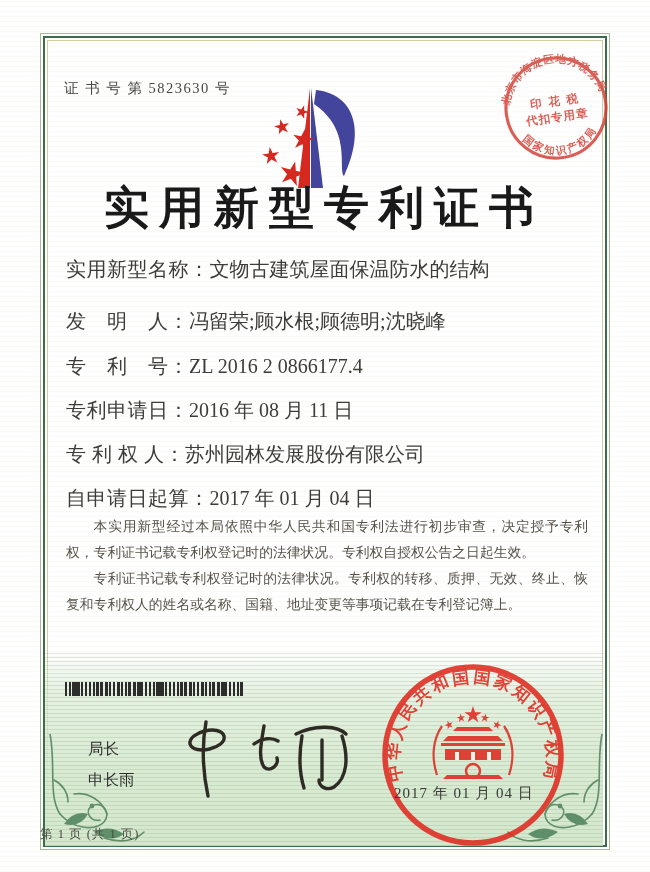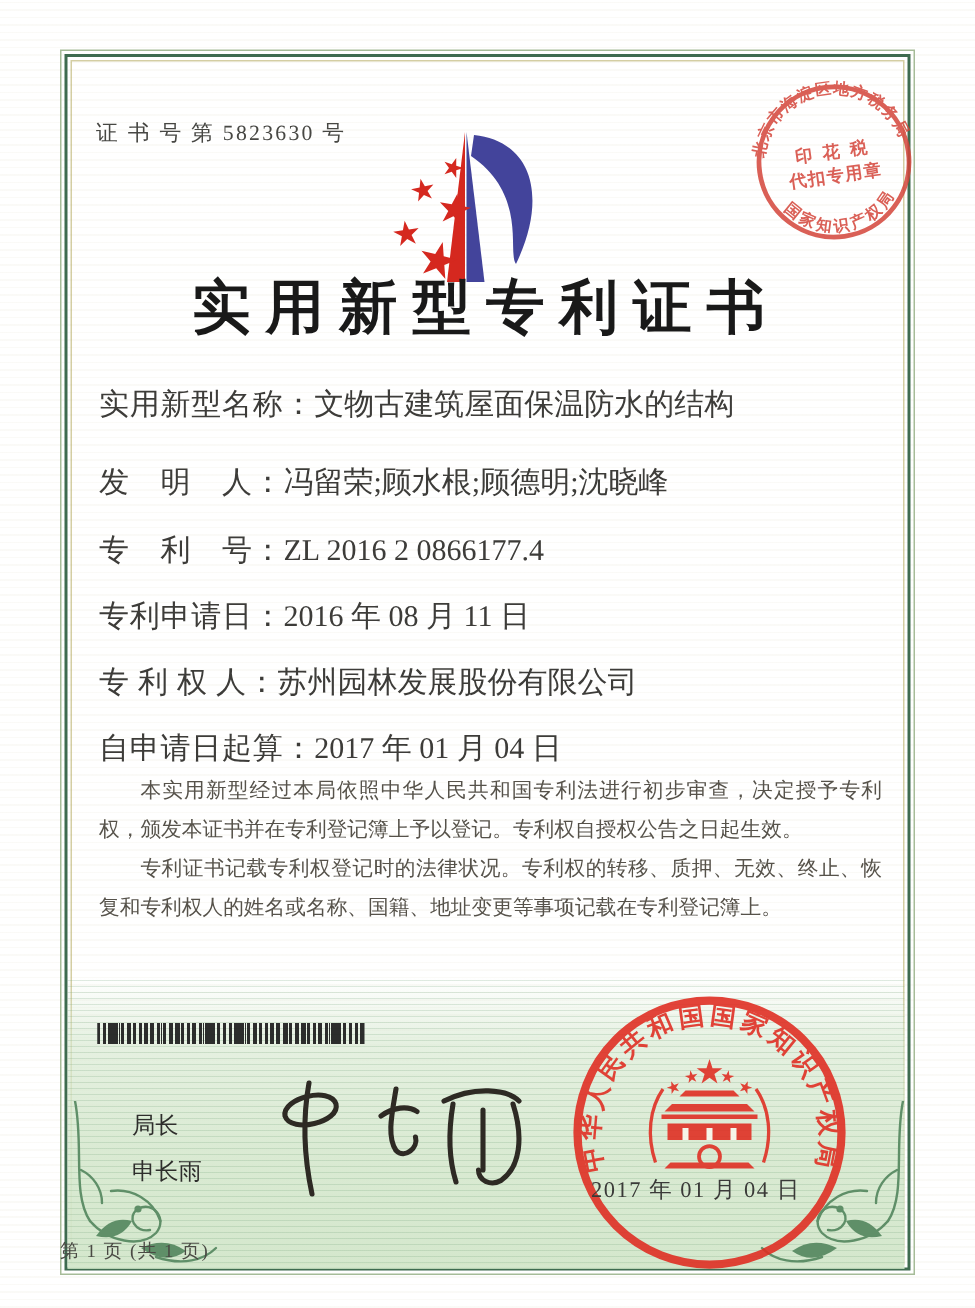--- a/index.html
+++ b/index.html
@@ -25,39 +25,39 @@
       linear-gradient(180deg,rgba(216,233,209,0) 0%,rgba(216,233,209,.65) 22%,rgba(214,232,206,.9) 60%,rgba(210,230,202,.95) 100%);
   }
   .flourish{position:absolute;z-index:2;width:100px;height:112px;color:#5f8f68;}
   .flourish.bl{left:46px;top:734px;}
   .flourish.br{right:44px;top:734px;transform:scaleX(-1);}
   
   .cert-no{position:absolute;left:64px;top:79px;z-index:3;font-size:14.5px;letter-spacing:1.5px;color:#474743;}
   .logo{position:absolute;left:258px;top:84px;z-index:3;}
   .title{
     position:absolute;left:40px;top:178px;width:568px;z-index:3;
-    text-align:center;font-size:39px;font-weight:700;letter-spacing:10px;color:#191919;
+    text-align:center;font-size:45px;font-weight:700;letter-spacing:10px;color:#191919;
   }
   .fields{position:absolute;left:66px;top:256px;width:520px;z-index:3;}
   .frow{font-size:20px;color:#3d3c39;margin:0;position:absolute;left:0;white-space:nowrap;}
   .frow .lab{letter-spacing:.5px;}
   .f0{top:0;} .f1{top:52px;} .f2{top:97px;} .f3{top:141px;} .f4{top:185px;} .f5{top:229px;}
   .paras{
     position:absolute;left:66px;top:514px;width:522px;z-index:3;
     font-size:13.8px;line-height:1.88;color:#56524a;text-align:justify;
   }
   .paras p{margin:0;text-indent:2em;}
   .barcode{
     position:absolute;left:65px;top:682px;width:178px;height:14px;z-index:3;opacity:.92;
     background-image:
       repeating-linear-gradient(90deg,#1d1d1d 0 2px,transparent 2px 4px),
       repeating-linear-gradient(90deg,#1d1d1d 0 1px,transparent 1px 7px),
       repeating-linear-gradient(90deg,transparent 0 10px,#1d1d1d 10px 13px,transparent 13px 21px);
   }
-  .signatory{position:absolute;left:88px;top:735px;z-index:3;font-size:15.5px;line-height:31px;color:#2e2e2c;font-family:Liberation Sans, sans-serif;}
+  .signatory{position:absolute;left:88px;top:735px;z-index:3;font-size:15.5px;line-height:31px;color:#2e2e2c;font-family:Liberation Mono, monospace;}
   .signature{position:absolute;left:168px;top:710px;z-index:3;}
   .seal{position:absolute;left:378px;top:660px;z-index:3;opacity:.88;}
   .seal-date{position:absolute;left:394px;top:784px;z-index:4;font-size:15px;letter-spacing:1px;color:#3a3a38;}
   .tax-stamp{position:absolute;left:500px;top:52px;z-index:3;transform:rotate(-8deg);opacity:.85;}
   .footer{
     position:absolute;left:40px;top:826px;width:568px;z-index:3;
     font-size:12.5px;letter-spacing:1px;color:#4a4a44;
   }
 </style>
 </head>
@@ -125,21 +125,21 @@
   <div class="fields">
     <p class="frow f0"><span class="lab">实用新型名称：</span><span>文物古建筑屋面保温防水的结构</span></p>
     <p class="frow f1"><span class="lab">发　明　人：</span><span>冯留荣;顾水根;顾德明;沈晓峰</span></p>
     <p class="frow f2"><span class="lab">专　利　号：</span><span>ZL 2016 2 0866177.4</span></p>
     <p class="frow f3"><span class="lab">专利申请日：</span><span>2016 年 08 月 11 日</span></p>
     <p class="frow f4"><span class="lab">专 利 权 人：</span><span>苏州园林发展股份有限公司</span></p>
     <p class="frow f5"><span class="lab">自申请日起算：</span><span>2017 年 01 月 04 日</span></p>
   </div>
 
   <div class="paras">
-    <p>本实用新型经过本局依照中华人民共和国专利法进行初步审查，决定授予专利权，颁发本证书并在专利登记簿上予以登记。专利权自授权公告之日起生效。</p>
+    <p>本实用新型经过本局依照中华人民共和国专利法进行初步审查，决定授予专利权，专利证书记载专利权登记时的法律状况。专利权自授权公告之日起生效。</p>
     <p>专利证书记载专利权登记时的法律状况。专利权的转移、质押、无效、终止、恢复和专利权人的姓名或名称、国籍、地址变更等事项记载在专利登记簿上。</p>
   </div>
 
   <div class="barcode"></div>
 
   <div class="signatory">
     <div>局长</div>
     <div>申长雨</div>
   </div>
 

